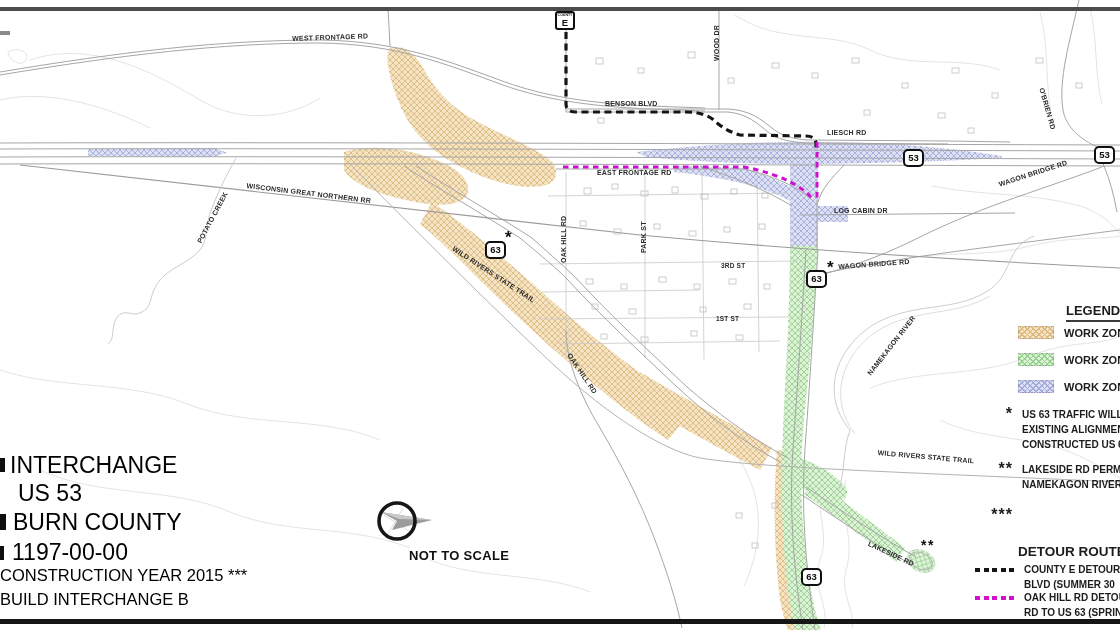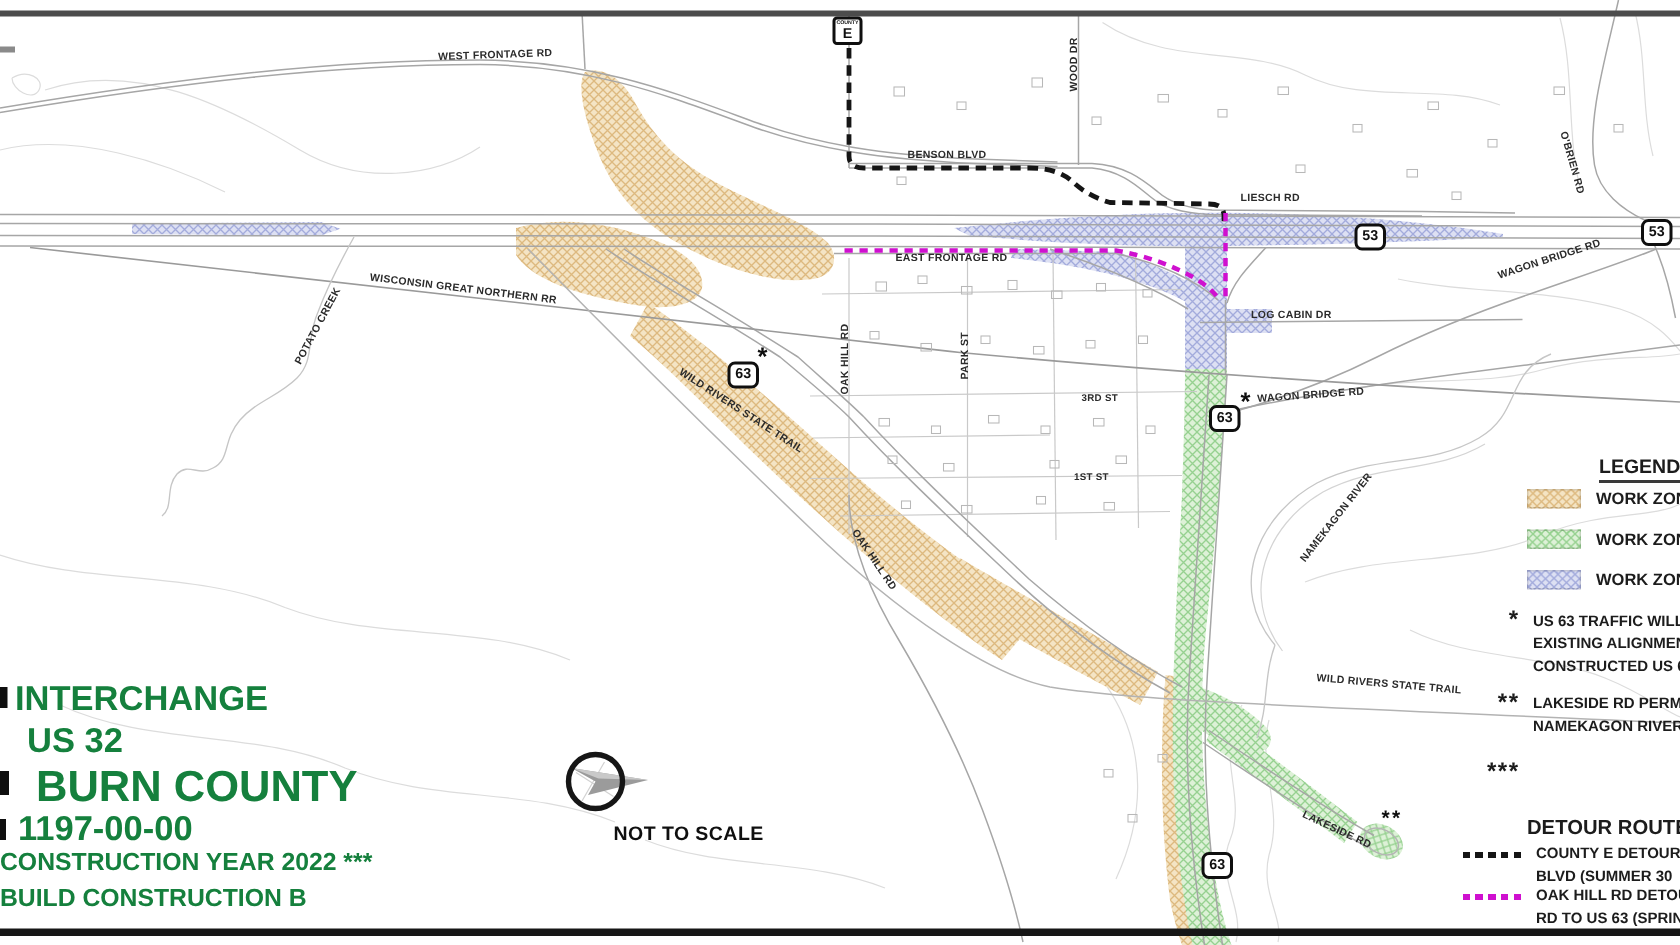--- a/index.html
+++ b/index.html
@@ -13,21 +13,21 @@
              transform-origin:left top;letter-spacing:.2px;line-height:1;}
   .map-marker{position:absolute;font-weight:700;color:#0e0e0e;white-space:nowrap;line-height:1;
               letter-spacing:1.5px;}
   .shield-us{position:absolute;width:21px;height:18px;background:#fff;border:2.5px solid #0f0f0f;
              border-radius:5px;box-sizing:border-box;display:flex;align-items:center;
              justify-content:center;font-weight:700;font-size:9.5px;color:#0f0f0f;line-height:1;}
   .shield-county{position:absolute;width:20px;height:19px;background:#fff;border:2px solid #0f0f0f;
              border-radius:3px;box-sizing:border-box;text-align:center;overflow:hidden;}
   .cty-top{display:block;font-size:3.5px;font-weight:700;line-height:4.5px;color:#0f0f0f;}
   .cty-letter{display:block;font-size:9.5px;font-weight:700;line-height:9px;color:#0f0f0f;}
-  .title-line{position:absolute;font-weight:700;color:#15803d;white-space:nowrap;line-height:1;}
+  .title-line{position:absolute;font-weight:400;color:#000000;white-space:nowrap;line-height:1;}
   
   #legend{position:absolute;left:975px;top:300px;width:160px;color:#1c1c1c;}
   .lg-title{position:absolute;left:91px;top:3px;font-size:13px;font-weight:700;
             border-bottom:2px solid #3a3a3a;padding-bottom:2px;width:80px;}
   .lg-row{position:absolute;left:43px;display:flex;align-items:center;}
   .swatch{width:36px;height:13px;border:1px solid rgba(0,0,0,.12);box-sizing:border-box;}
   .lg-label{margin-left:10px;font-size:11px;font-weight:700;white-space:nowrap;}
   .lg-note{position:absolute;left:0;display:flex;}
   .note-marker{width:38px;text-align:right;font-size:16px;font-weight:700;letter-spacing:1px;
                line-height:13px;flex:none;}
@@ -286,25 +286,25 @@
         <div>OAK HILL RD DETOU</div>
         <div>RD TO US 63 (SPRIN</div>
       </div>
     </div>
   </div>
 
   <div id="compass-label">NOT TO SCALE</div>
 
   <div id="title-block">
       <div class="title-line" style="left: 10px; top: 454px; font-size: 23px;">INTERCHANGE</div>
-      <div class="title-line" style="left: 18px; top: 482px; font-size: 23px;">US 32</div>
-      <div class="title-line" style="left: 24px; top: 511px; font-size: 29px;">BURN COUNTY</div>
+      <div class="title-line" style="left: 18px; top: 482px; font-size: 23px;">US 53</div>
+      <div class="title-line" style="left: 13px; top: 511px; font-size: 23px;">BURN COUNTY</div>
       <div class="title-line" style="left: 12px; top: 541px; font-size: 23px;">1197-00-00</div>
-      <div class="title-line" style="left: 0px; top: 567px; font-size: 16.5px;">CONSTRUCTION YEAR 2022  ***</div>
-      <div class="title-line" style="left: 0px; top: 591px; font-size: 16.5px;">BUILD CONSTRUCTION B</div>
+      <div class="title-line" style="left: 0px; top: 567px; font-size: 16.5px;">CONSTRUCTION YEAR 2015  ***</div>
+      <div class="title-line" style="left: 0px; top: 591px; font-size: 16.5px;">BUILD INTERCHANGE B</div>
     </div>
 <div class="map-label" style="left: 292px; top: 35px; font-size: 7px; transform: rotate(-2deg);">WEST FRONTAGE RD</div>
     <div class="map-label" style="left: 605px; top: 100px; font-size: 7px; transform: rotate(0deg);">BENSON BLVD</div>
     <div class="map-label" style="left: 827px; top: 129px; font-size: 7px; transform: rotate(0deg);">LIESCH RD</div>
     <div class="map-label" style="left: 713px; top: 61px; font-size: 7px; transform: rotate(-90deg);">WOOD DR</div>
     <div class="map-label" style="left: 1045px; top: 87px; font-size: 7px; transform: rotate(74deg);">O'BRIEN RD</div>
     <div class="map-label" style="left: 597px; top: 169px; font-size: 7px; transform: rotate(0deg);">EAST FRONTAGE RD</div>
     <div class="map-label" style="left: 834px; top: 207px; font-size: 7px; transform: rotate(0deg);">LOG CABIN DR</div>
     <div class="map-label" style="left: 247px; top: 182px; font-size: 7px; transform: rotate(7deg);">WISCONSIN GREAT NORTHERN RR</div>
     <div class="map-label" style="left: 196px; top: 241px; font-size: 7px; transform: rotate(-62deg);">POTATO CREEK</div>

